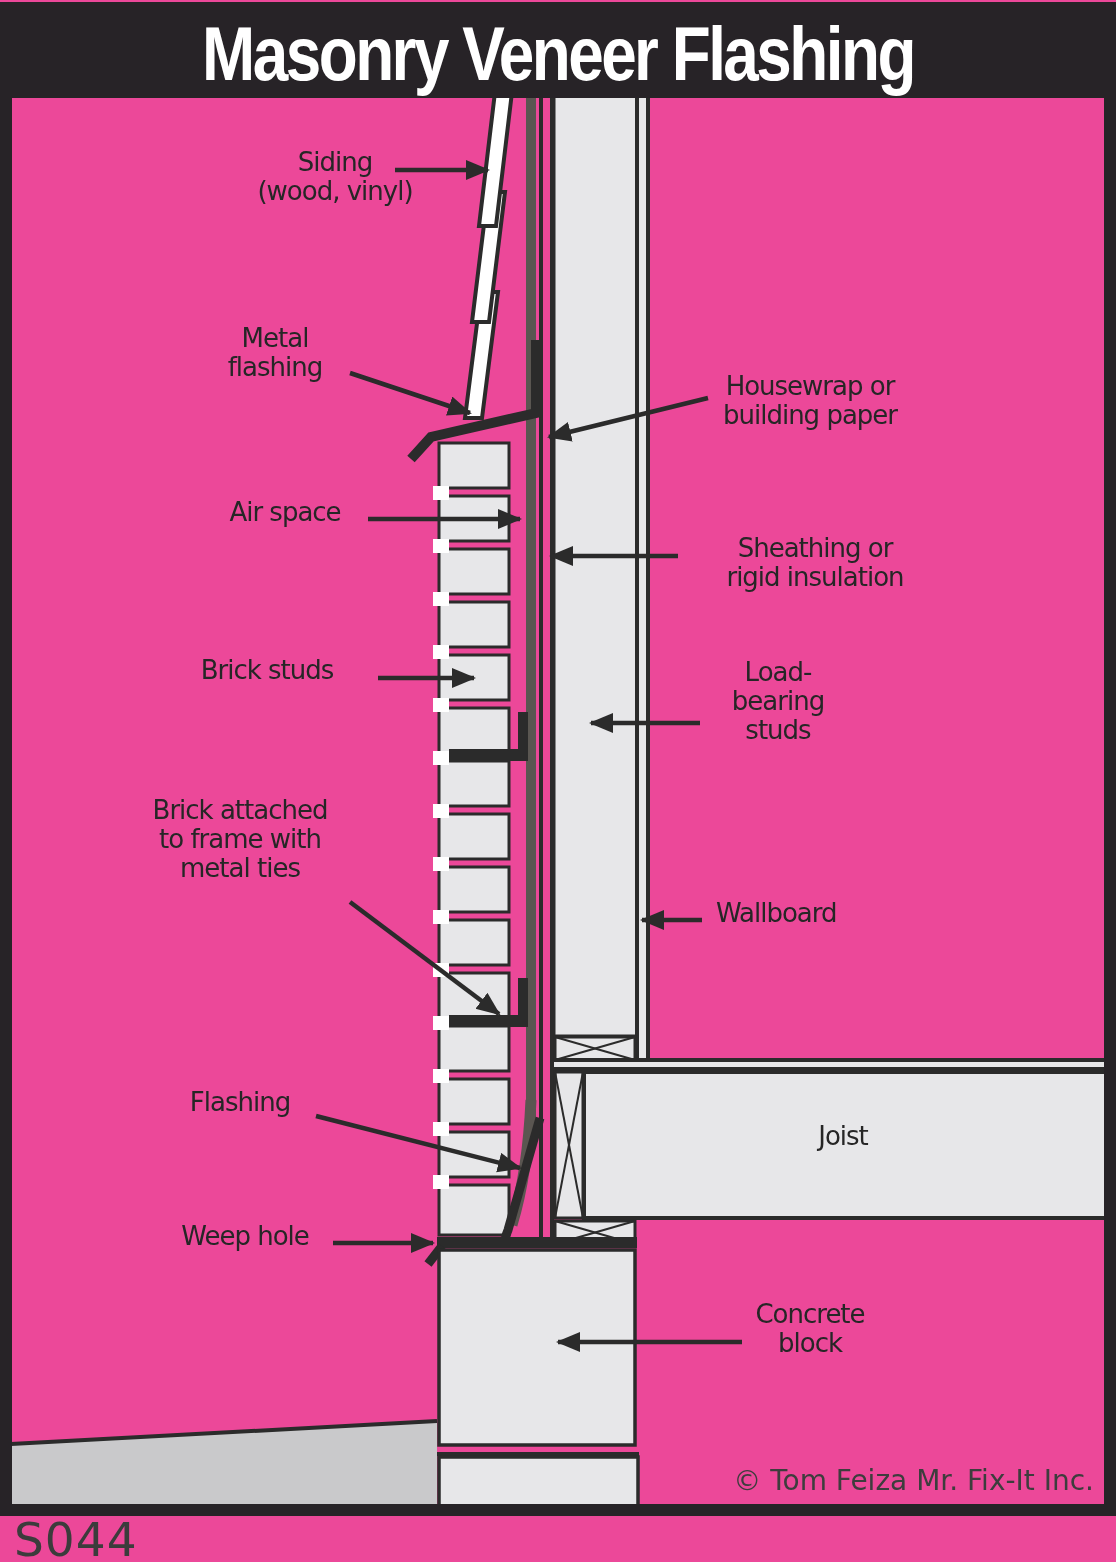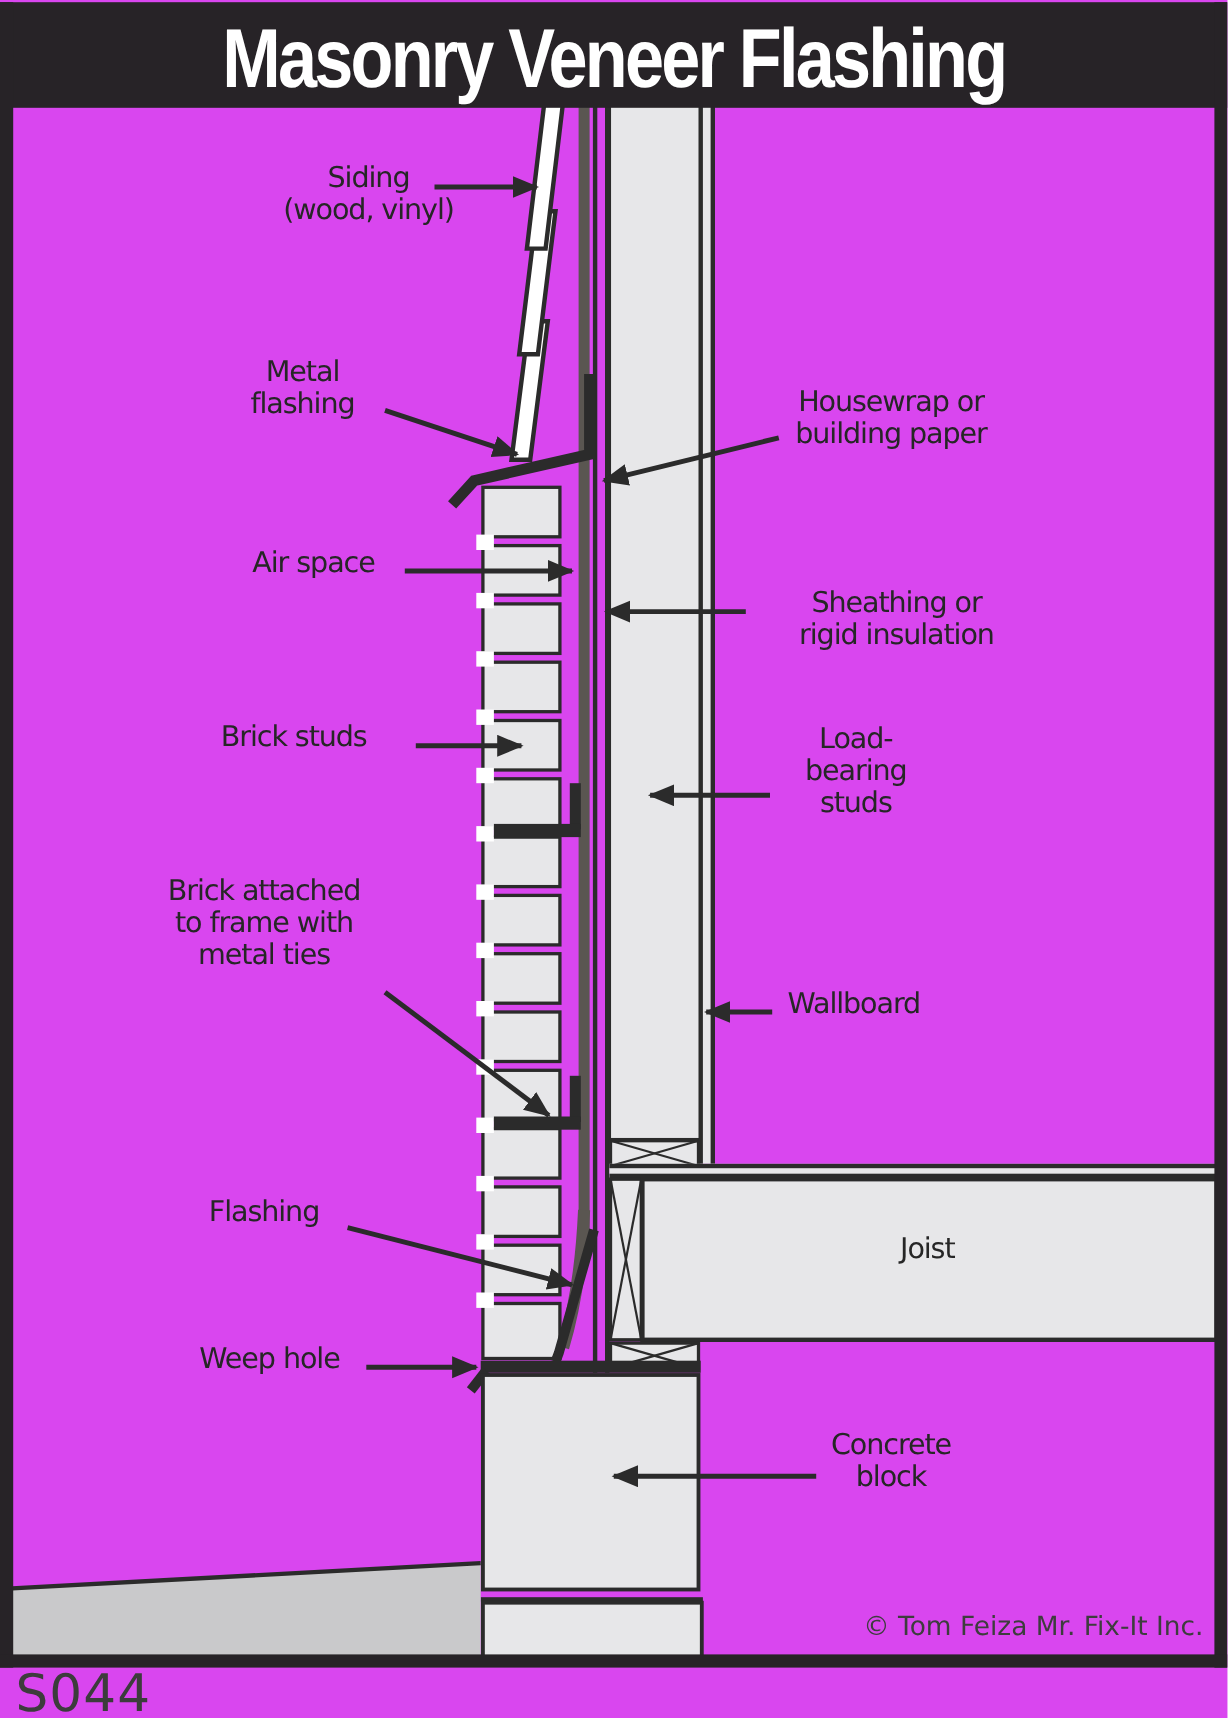--- a/index.html
+++ b/index.html
@@ -1,27 +1,27 @@
 <!DOCTYPE html>
 <html><head>
 <meta charset="utf-8">
 <style>
   html,body{margin:0;padding:0;background:#ffffff;}
-  .page{position:relative;width:1116px;height:1562px;background:#d946ef;overflow:hidden;
+  .page{position:relative;width:1116px;height:1562px;background:#ec4899;overflow:hidden;
         font-family:"DejaVu Sans","Liberation Sans",sans-serif;}
   .diagram-svg{position:absolute;left:0;top:0;}
   .title-text{position:absolute;left:0;top:10px;width:1116px;text-align:center;
       color:#ffffff;font-family:"Liberation Sans","DejaVu Sans",sans-serif;
       font-weight:bold;font-size:76px;letter-spacing:-3px;
       transform:scaleX(0.84);transform-origin:50% 50%;white-space:nowrap;}
   .lbl{position:absolute;color:#262626;font-size:26px;line-height:1.12;
       letter-spacing:-1px;text-align:center;white-space:pre-line;}
   .lbl.left{text-align:left;}
   .footer-copyright{position:absolute;right:22px;top:1464px;width:600px;text-align:right;
-      color:#3d3d3d;font-size:24px;letter-spacing:0px;}
+      color:#3d3d3d;font-size:28px;letter-spacing:0px;}
   .drawing-number{position:absolute;left:14px;top:1512px;color:#3c3c3c;font-size:47px;
       letter-spacing:1px;}
 </style>
 </head>
 <body>
 
 <div class="page">
 
   <svg class="diagram-svg" width="1116" height="1562" viewBox="0 0 1116 1562">
     <defs>
@@ -145,21 +145,21 @@
       <line x1="742" y1="1342" x2="558" y2="1342" marker-end="url(#arrowhead)"></line>
     </g>
   </svg>
 
   <div class="title-text">Masonry Veneer Flashing</div>
 
   <div class="lbl" style="left:175px;top:148px;width:320px;">Siding
 (wood, vinyl)</div>
   <div class="lbl" style="left:115px;top:324px;width:320px;">Metal
 flashing</div>
-  <div class="lbl" style="left:650px;top:352px;width:320px;">Housewrap or
+  <div class="lbl" style="left:650px;top:372px;width:320px;">Housewrap or
 building paper</div>
   <div class="lbl" style="left:125px;top:498px;width:320px;">Air space</div>
   <div class="lbl" style="left:655px;top:534px;width:320px;">Sheathing or
 rigid insulation</div>
   <div class="lbl" style="left:107px;top:656px;width:320px;">Brick studs</div>
   <div class="lbl" style="left:618px;top:658px;width:320px;">Load-
 bearing
 studs</div>
   <div class="lbl left" style="left:716px;top:899px;width:300px;">Wallboard</div>
   <div class="lbl" style="left:80px;top:796px;width:320px;">Brick attached

